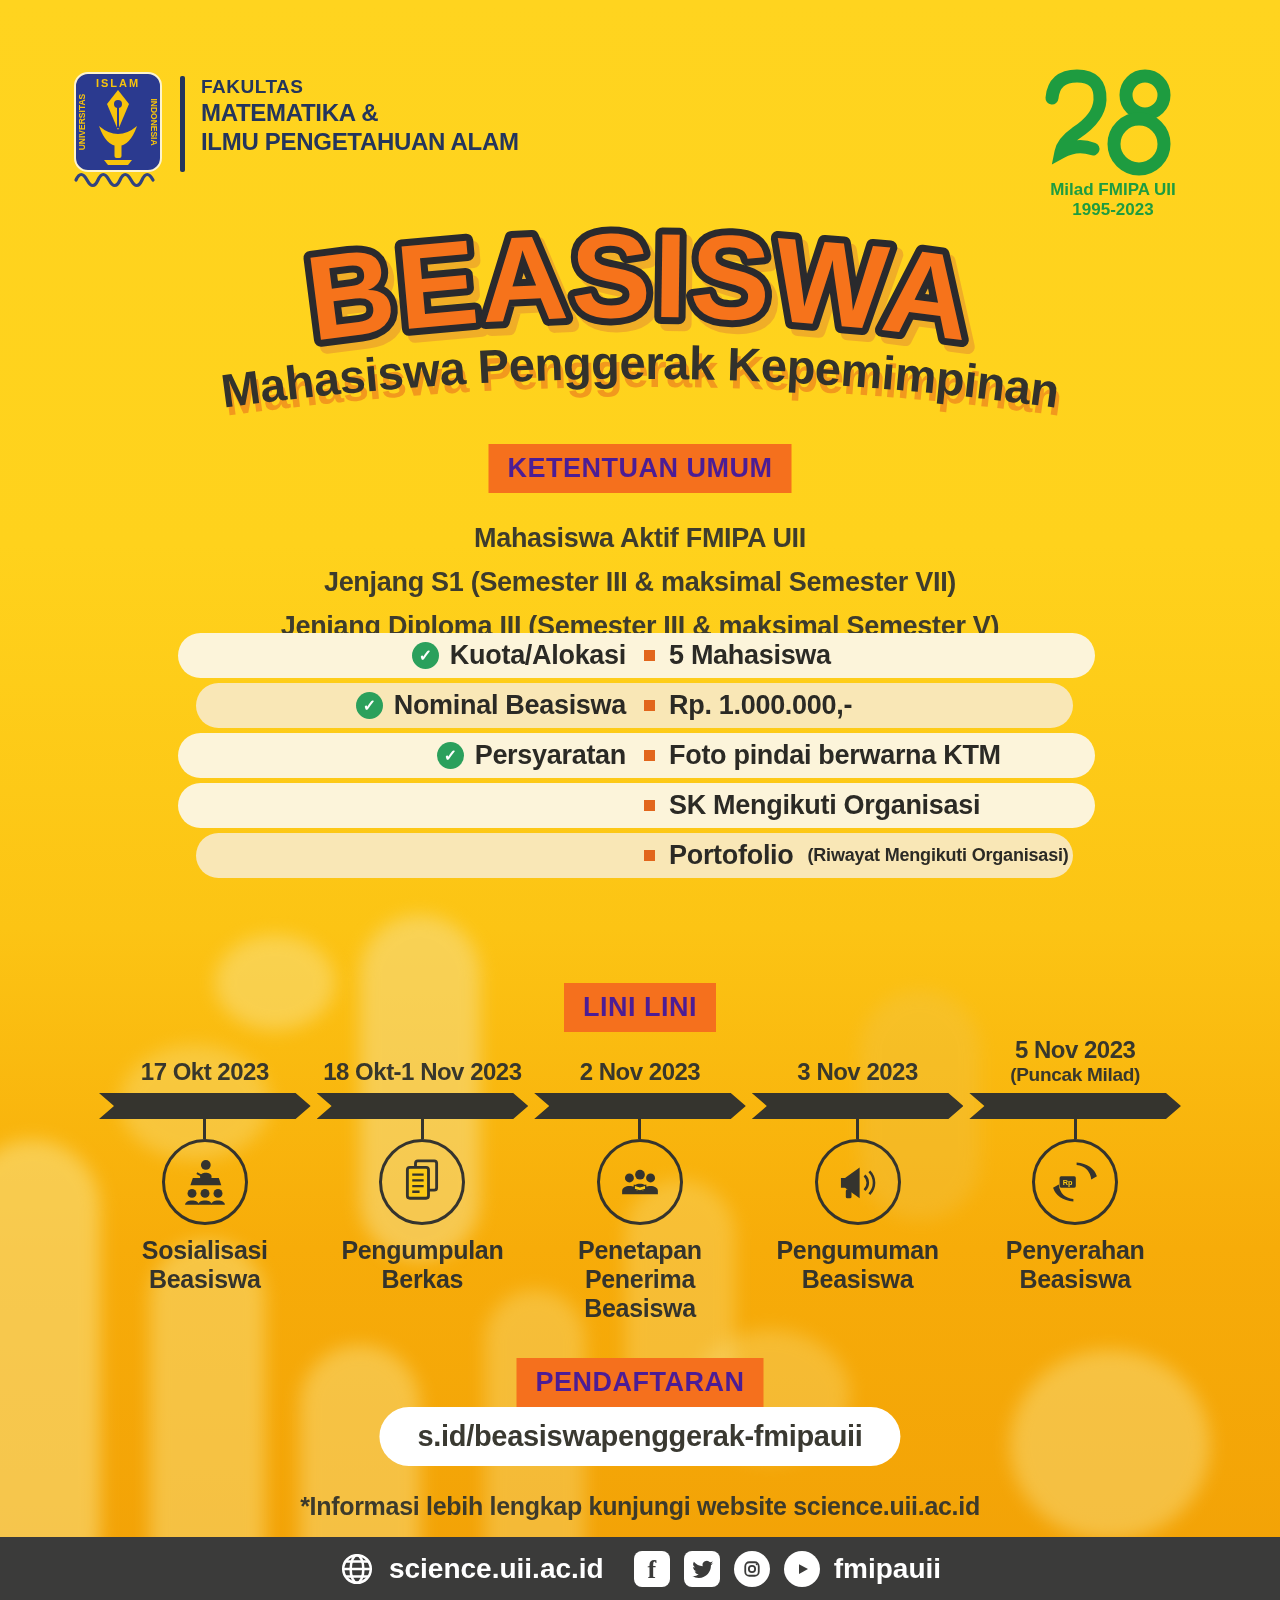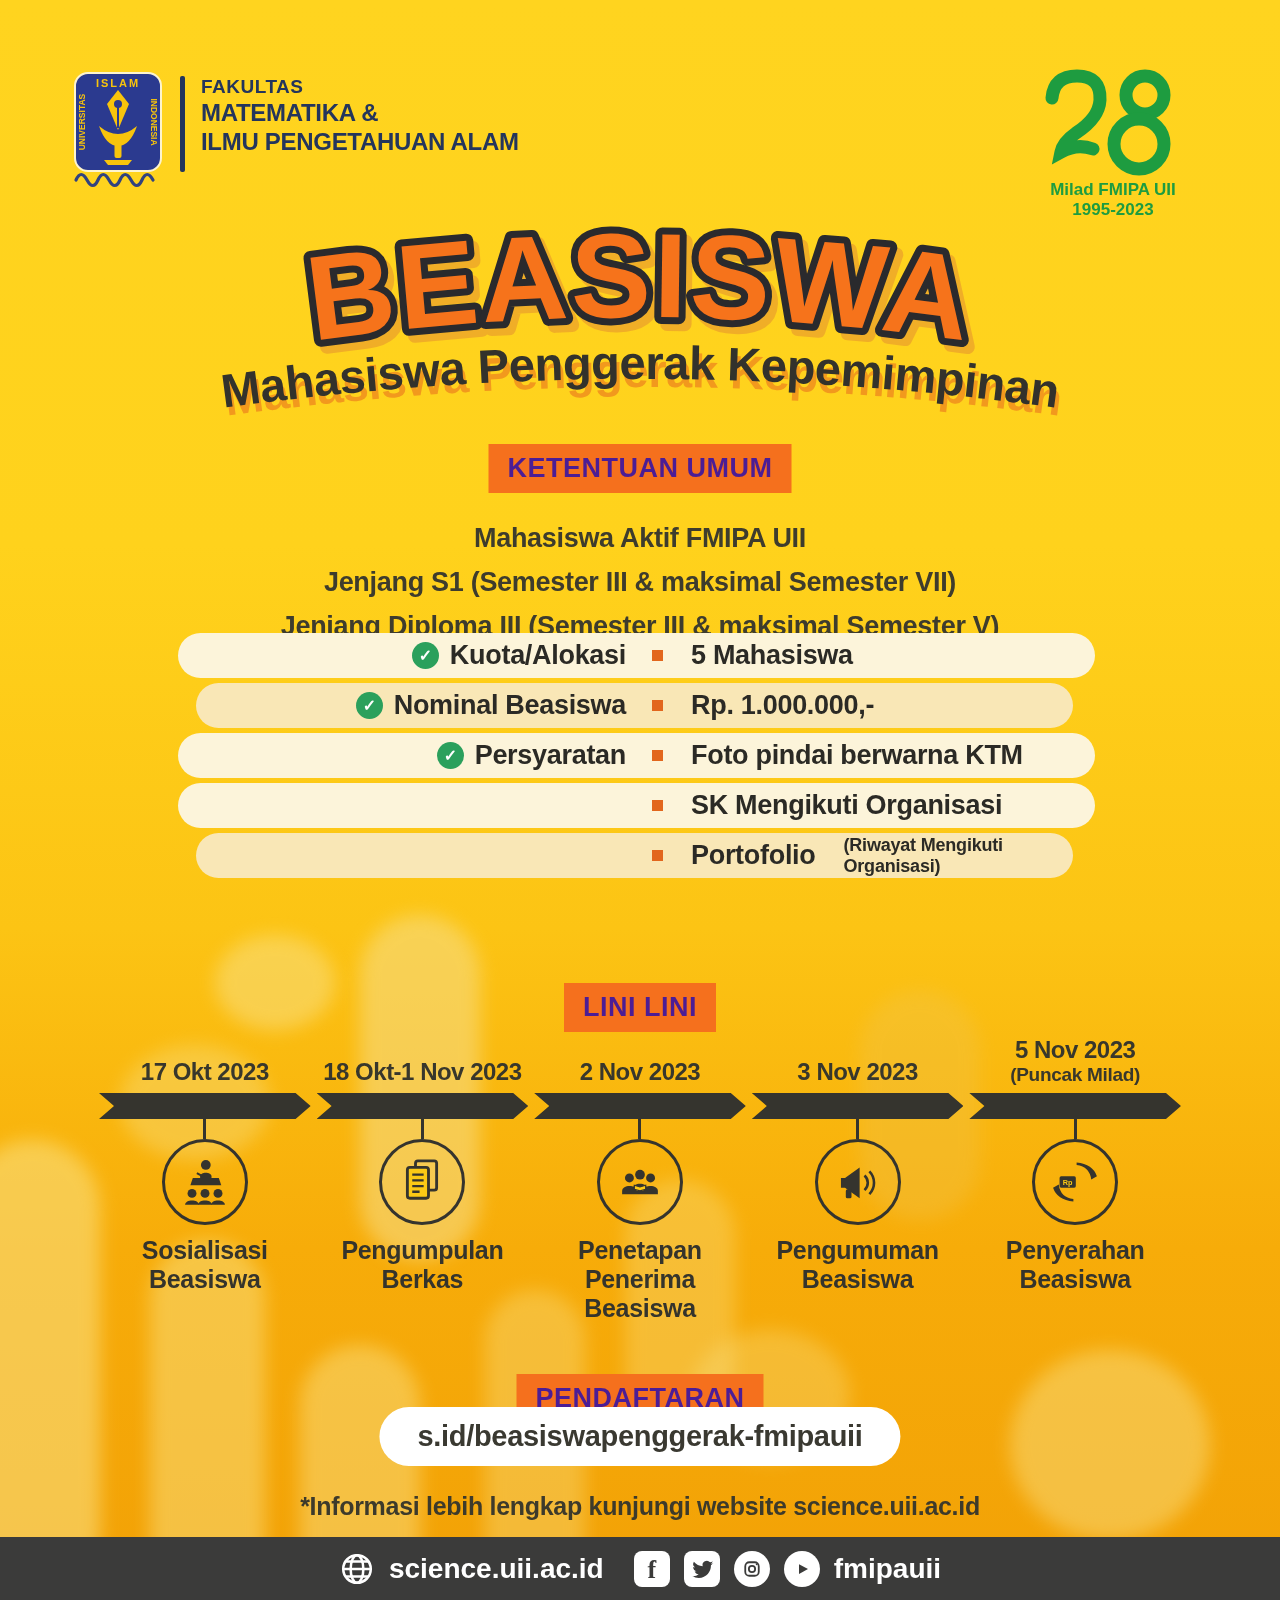--- a/index.html
+++ b/index.html
@@ -31,21 +31,21 @@
   
   .terms-lines{position:absolute;top:492px;left:0;width:100%;text-align:center;
     color:#3E3C2D;font-weight:700;font-size:27px;line-height:44px;letter-spacing:-.3px;margin-top:24px;}
   
   .rows{position:absolute;top:633px;left:178px;width:917px;}
   .row{height:45px;border-radius:23px;margin-bottom:5px;display:flex;align-items:center;}
   .row.light{background:#FCF4DA;width:917px;}
   .row.dark{background:#F9E7B6;width:877px;margin-left:18px;}
   .row-label{flex:0 0 448px;display:flex;align-items:center;justify-content:flex-end;gap:11px;
     font-weight:800;font-size:27px;color:#2B2A25;letter-spacing:-.3px;}
-  .row-value{display:flex;align-items:center;gap:28px;padding-left:26px;
+  .row-value{display:flex;align-items:center;gap:14px;padding-left:18px;
     font-weight:700;font-size:27px;color:#2B2A25;letter-spacing:-.3px;}
   .row-value .note{font-size:18px;font-weight:700;letter-spacing:-.2px;}
   .check{width:27px;height:27px;border-radius:50%;background:#2BA05C;color:#fff;
     display:flex;align-items:center;justify-content:center;font-size:16px;font-weight:800;flex:0 0 27px;}
   .bullet{width:11px;height:11px;background:#E2661C;flex:0 0 11px;}
   
   .timeline{position:absolute;top:1035px;left:96px;width:1088px;display:flex;}
   .tl-col{width:217.6px;display:flex;flex-direction:column;align-items:center;}
   .tl-date{height:58px;display:flex;flex-direction:column;justify-content:flex-end;align-items:center;
     padding-bottom:7px;color:#38372C;font-weight:800;font-size:24px;letter-spacing:-.5px;white-space:nowrap;}
@@ -309,21 +309,21 @@
           <rect x="13" y="25" width="20" height="14" rx="2"></rect>
           <text x="23" y="35.5" font-size="9" font-weight="bold" fill="#FBC915" text-anchor="middle" font-family="Liberation Sans,sans-serif">Rp</text>
           <path d="M34 11q16 2 18 18l7-4q-5-15-25-17z"></path>
           <path d="M30 53q-16-2-18-18l-7 4q5 15 25 17z"></path>
         </svg>
       </div>
       <div class="tl-label">Penyerahan Beasiswa</div>
     </div>
   </div>
 
-  <div class="badge" style="top:1358px;margin-top:16px;">PENDAFTARAN</div>
+  <div class="badge" style="top:1358px;">PENDAFTARAN</div>
   <div class="link-pill">s.id/beasiswapenggerak-fmipauii</div>
 
   <div class="footnote">
     <span>*Informasi lebih lengkap kunjungi website </span><b>science.uii.ac.id</b>
   </div>
 
   <div class="footer">
     <svg width="36" height="36" viewBox="0 0 34 34">
       <g stroke="#fff" stroke-width="2.4" fill="none">
         <circle cx="17" cy="17" r="13"></circle>

